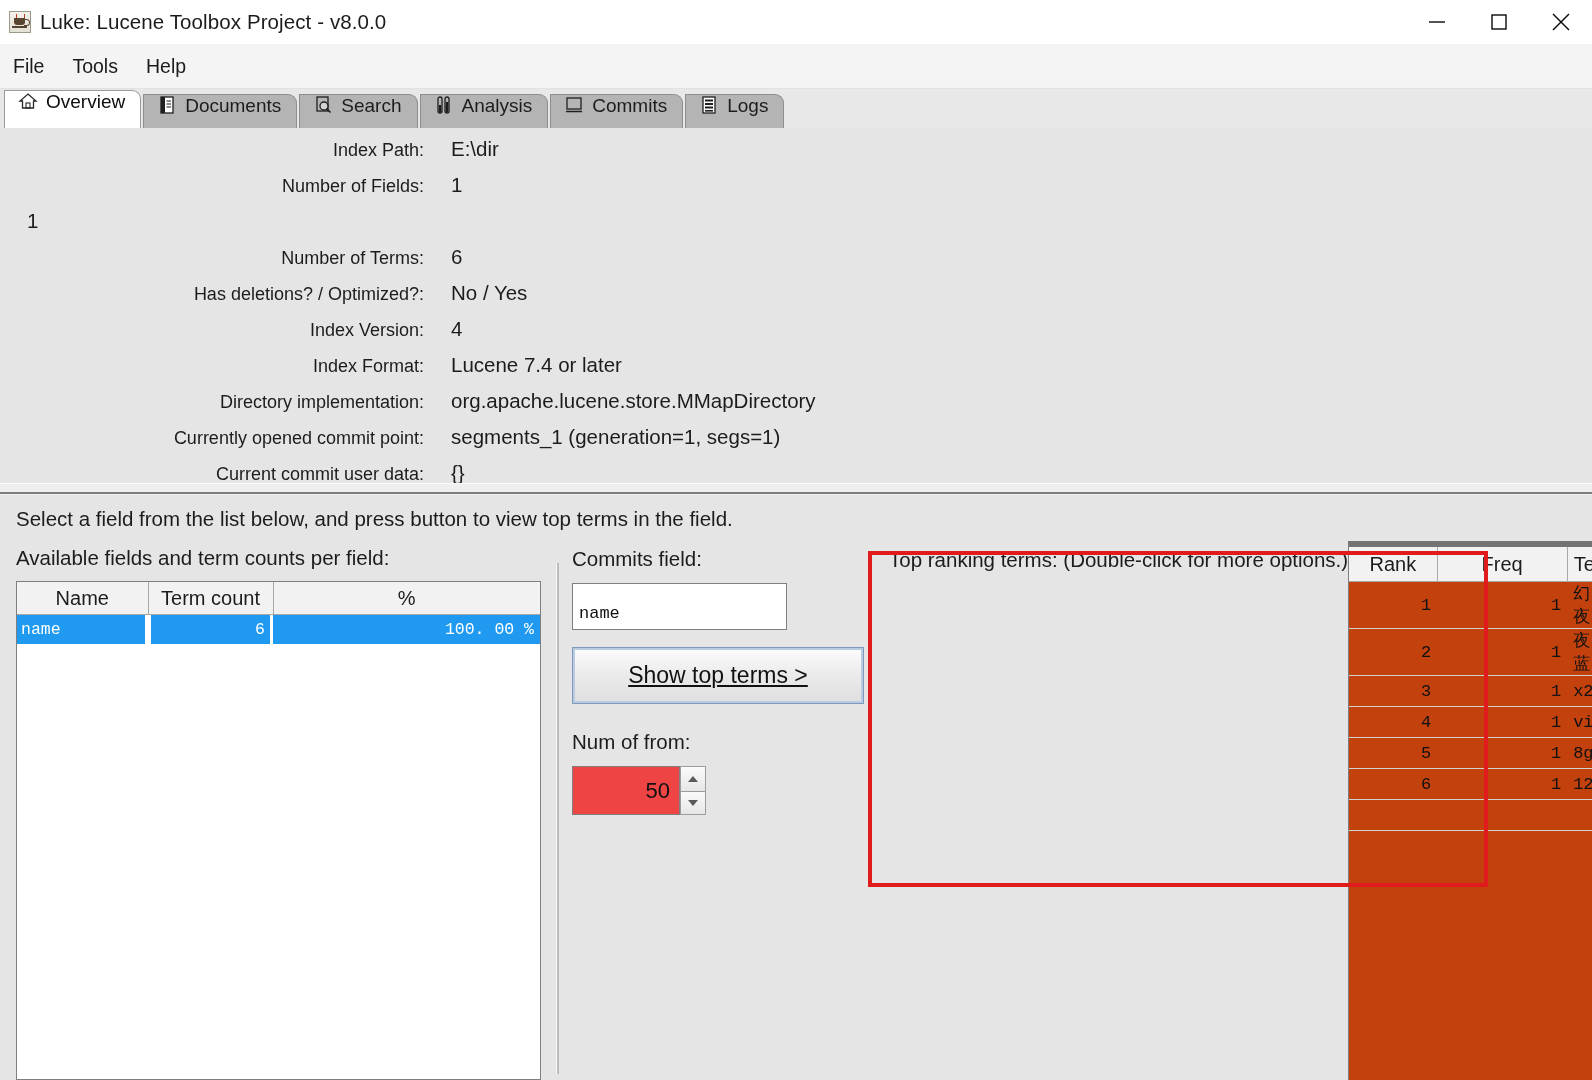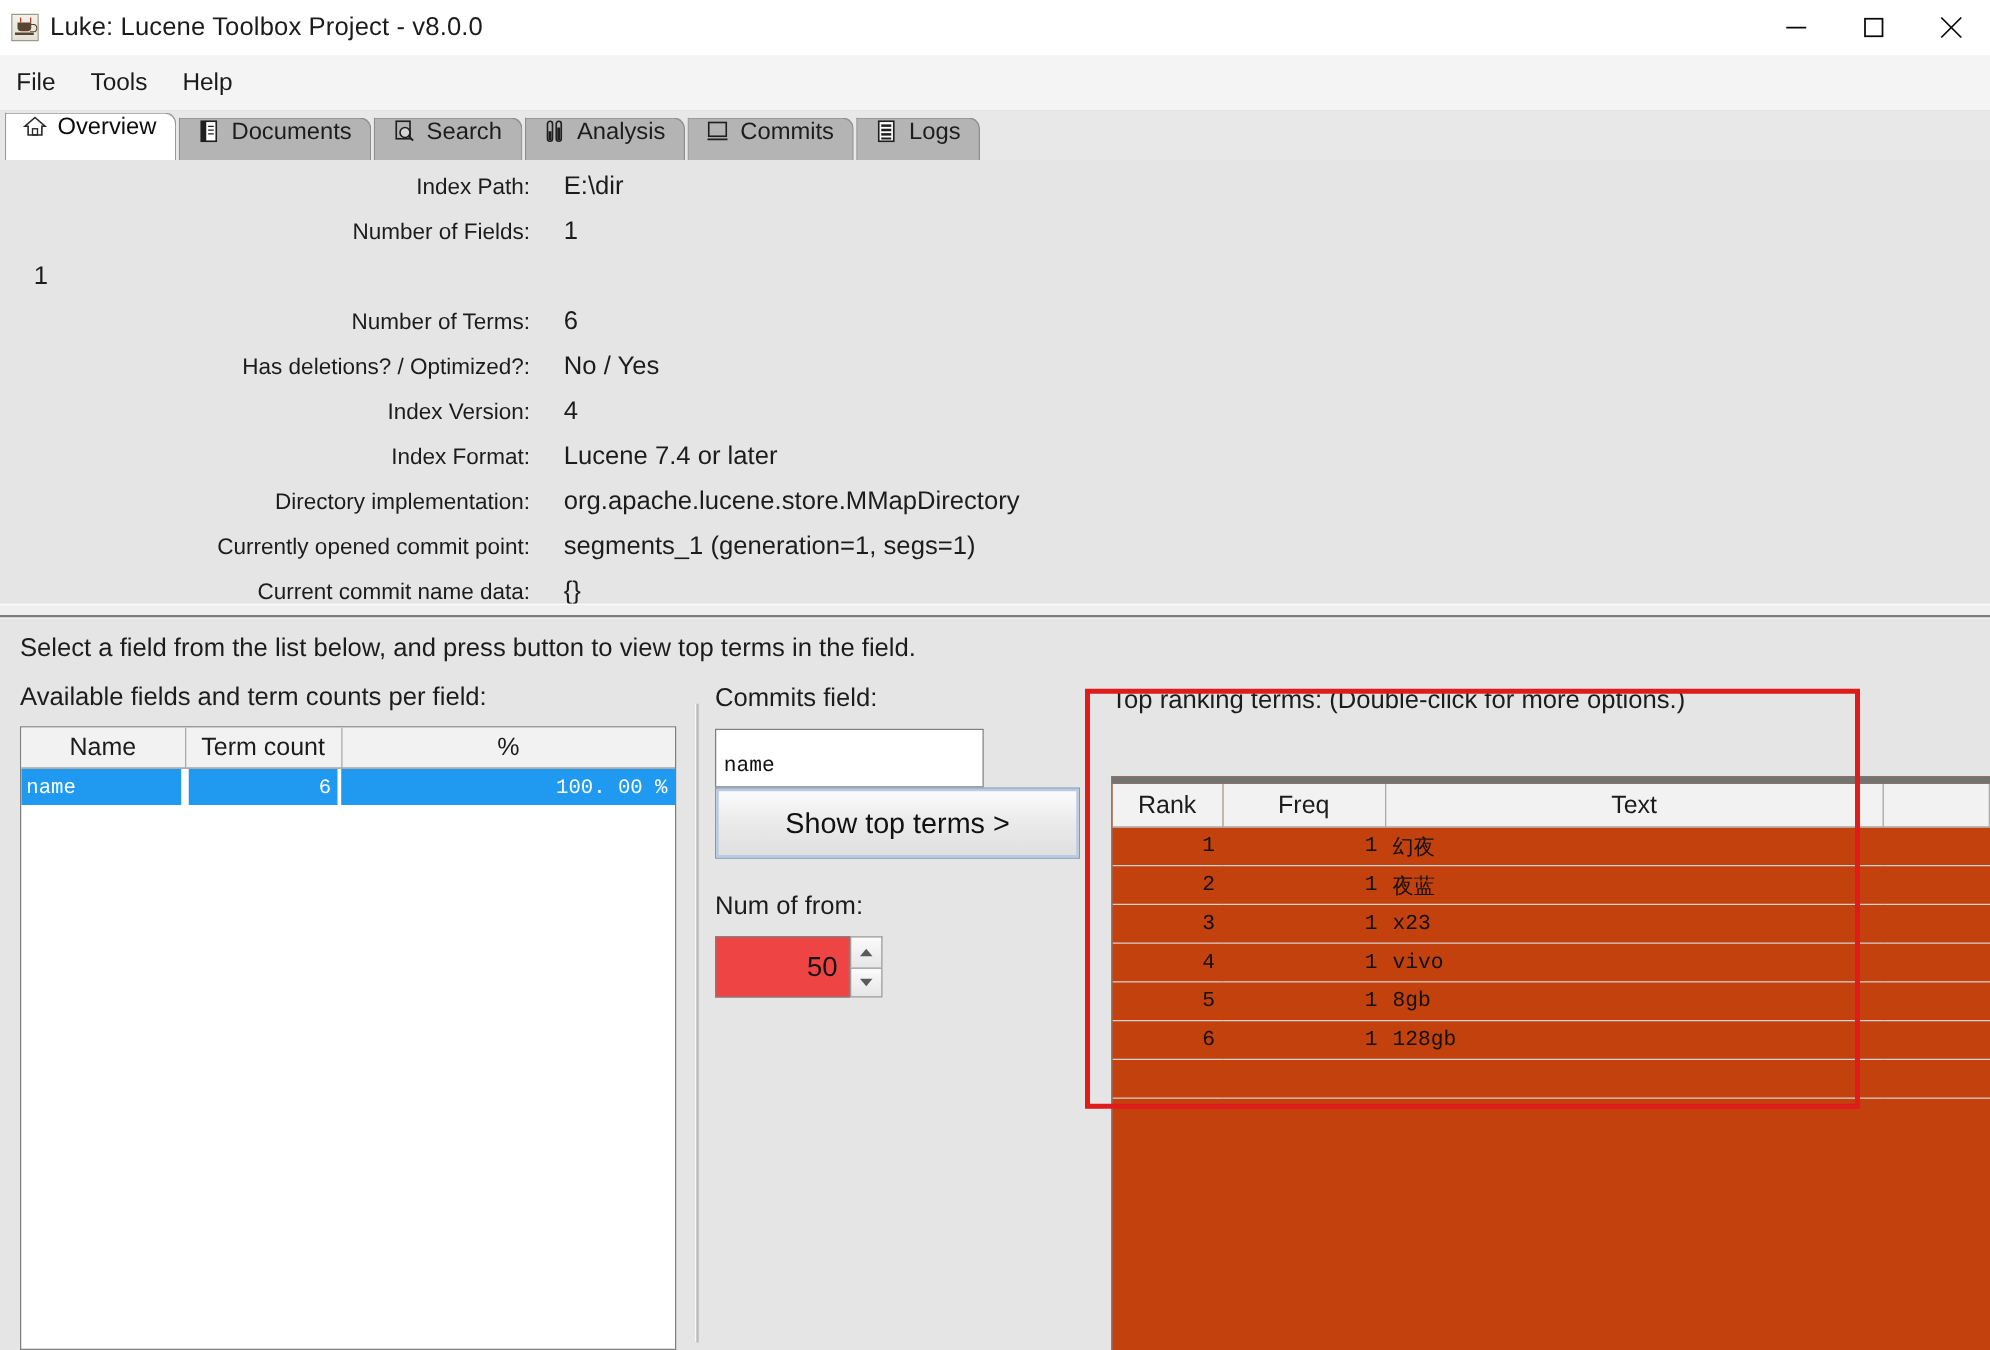--- a/index.html
+++ b/index.html
@@ -309,31 +309,33 @@
     background: #ffffff;
     border: 1px solid #7f7f7f;
     box-sizing: border-box;
     font-family: "Liberation Mono", monospace;
     font-size: 17px;
     color: #111111;
     padding: 0 6px;
     line-height: 60px;
   }
   .show-btn {
+    margin-top: 17px;
     width: 292px;
     height: 57px;
     box-sizing: border-box;
     background: linear-gradient(#fdfdfd, #eaeaea 50%, #dfdfdf);
     border: 1px solid #7f99bc;
     outline: 2px solid #b9cbe0;
     outline-offset: -3px;
     display: flex; align-items: center; justify-content: center;
     font-size: 23px;
     color: #111111;
     white-space: nowrap;
+    text-decoration: underline;
   }
   .num-label {
     font-size: 20.5px;
     color: #1c1c1c;
     margin-top: 26px;
     white-space: nowrap;
   }
   .spinner {
     margin-top: 12px;
     display: flex;
@@ -369,24 +371,23 @@
     border-right: 5px solid transparent;
   }
   .arrow-up { border-bottom: 6px solid #5a5a5a; }
   .arrow-dn { border-top: 6px solid #5a5a5a; }
 
   
   .pane-right {
     flex: 1 1 auto;
     min-width: 0;
     display: flex;
-    flex-direction: column;
+    flex-direction: row;
     position: relative;
     padding-left: 17px;
-    gap: 36px;
   }
   .right-caption {
     font-size: 20.5px;
     color: #1c1c1c;
     height: 40px;
     line-height: 30px;
     white-space: nowrap;
     flex: 0 0 auto;
     padding-top: 4px;
   }
@@ -579,21 +580,21 @@
       </div>
       <div class="info-row">
         <div class="info-label">Directory implementation:</div>
         <div class="info-value">org.apache.lucene.store.MMapDirectory</div>
       </div>
       <div class="info-row">
         <div class="info-label">Currently opened commit point:</div>
         <div class="info-value">segments_1 (generation=1, segs=1)</div>
       </div>
       <div class="info-row">
-        <div class="info-label">Current commit name data:</div>
+        <div class="info-label">Current commit user data:</div>
         <div class="info-value">{}</div>
       </div>
     </div>
 
     <div class="divider-h-top"></div>
     <div class="divider-h"></div>
 
     <div class="bottom">
 
       <div class="hint-text">Select a field from the list below, and press button to view top terms in the field.</div>

